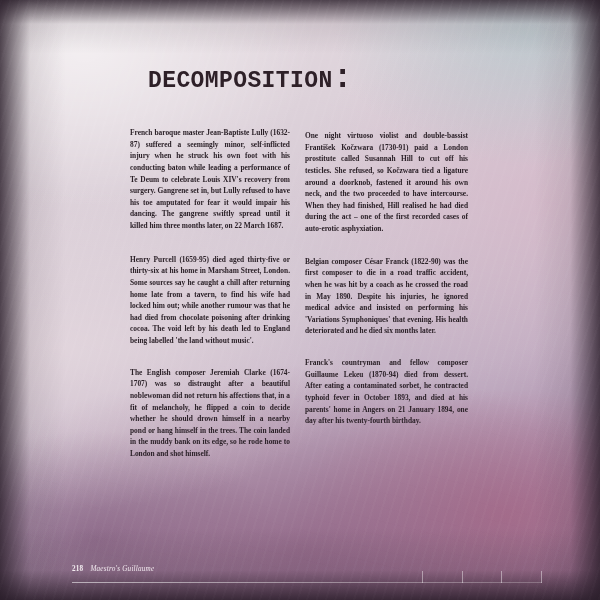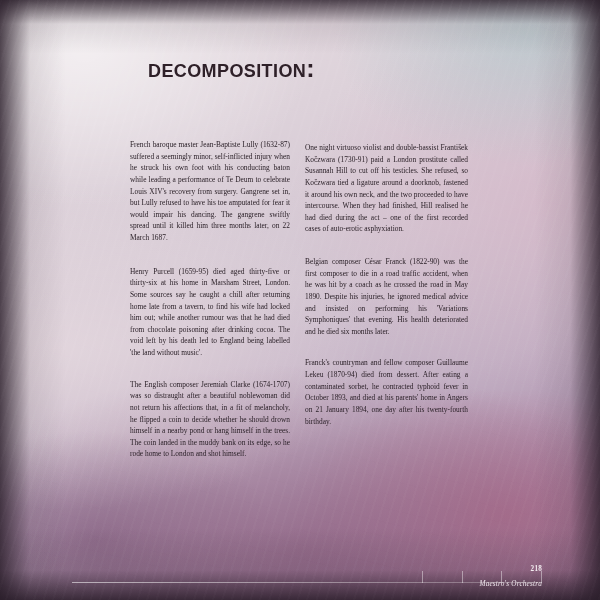--- a/index.html
+++ b/index.html
@@ -63,22 +63,22 @@
     z-index: 3;
   }
 
   
   .headline {
     position: absolute;
     left: 148px;
     top: 36px;
     width: 420px;
     color: #2e2028;
-    font-family: Liberation Sans, sans-serif;
-    font-size: 25px;
+    font-family: Liberation Mono, monospace;
+    font-size: 33px;
     line-height: 1.26;
     letter-spacing: 0.4px;
     font-variant: small-caps;
     text-transform: lowercase;
   }
   .headline .ln {
     display: block;
     white-space: nowrap;
   }
 
@@ -86,42 +86,41 @@
   .col {
     position: absolute;
     font-size: 7.4px;
     line-height: 1.57;
     color: #2b2128;
     text-align: justify;
   }
   .col-left  { left: 130px; top: 123px;  width: 160px; }
   .col-right { left: 305px; top: 126px;  width: 163px; }
 
-  .blk { margin: 16px 0 20px 0; }
+  .blk { margin: 4px 0 20px 0; font-weight: bold; }
   .blk:last-child { margin-bottom: 0; }
 
   
   .gap-a { margin-bottom: 22px; }
   .gap-b { margin-bottom: 20px; }
   .gap-c { margin-bottom: 21px; }
 
   
   .footer {
     position: absolute;
     left: 72px;
     bottom: 22px;
     width: 470px;
     height: 13px;
     display: flex;
-    align-items: flex-end;
+    align-items: flex-start;
     gap: 7px;
     color: #efe7ec;
     font-size: 7.2px;
     letter-spacing: 0.2px;
-    flex-direction: column;
   }
   .footer .pageno { font-weight: bold; color: #f3ecf0; }
   .footer .book   { font-style: italic; color: #f0e8ee; }
   .footer-rule {
     position: absolute;
     left: 72px;
     bottom: 17px;
     width: 470px;
     height: 1px;
     background: linear-gradient(to right, rgba(255,255,255,0.55), rgba(255,255,255,0.22));
@@ -166,17 +165,17 @@
 
     <div class="footer-rule"></div>
     <div class="footer-ticks">
       <i></i>
         <i></i>
         <i></i>
         <i></i>
     </div>
     <div class="footer">
       <span class="pageno">218</span>
-      <span class="book">Maestro's Orchestra</span>
+      <span class="book">Maestro's Guillaume</span>
     </div>
 
   </div>
 </div>
 
 </body></html>

